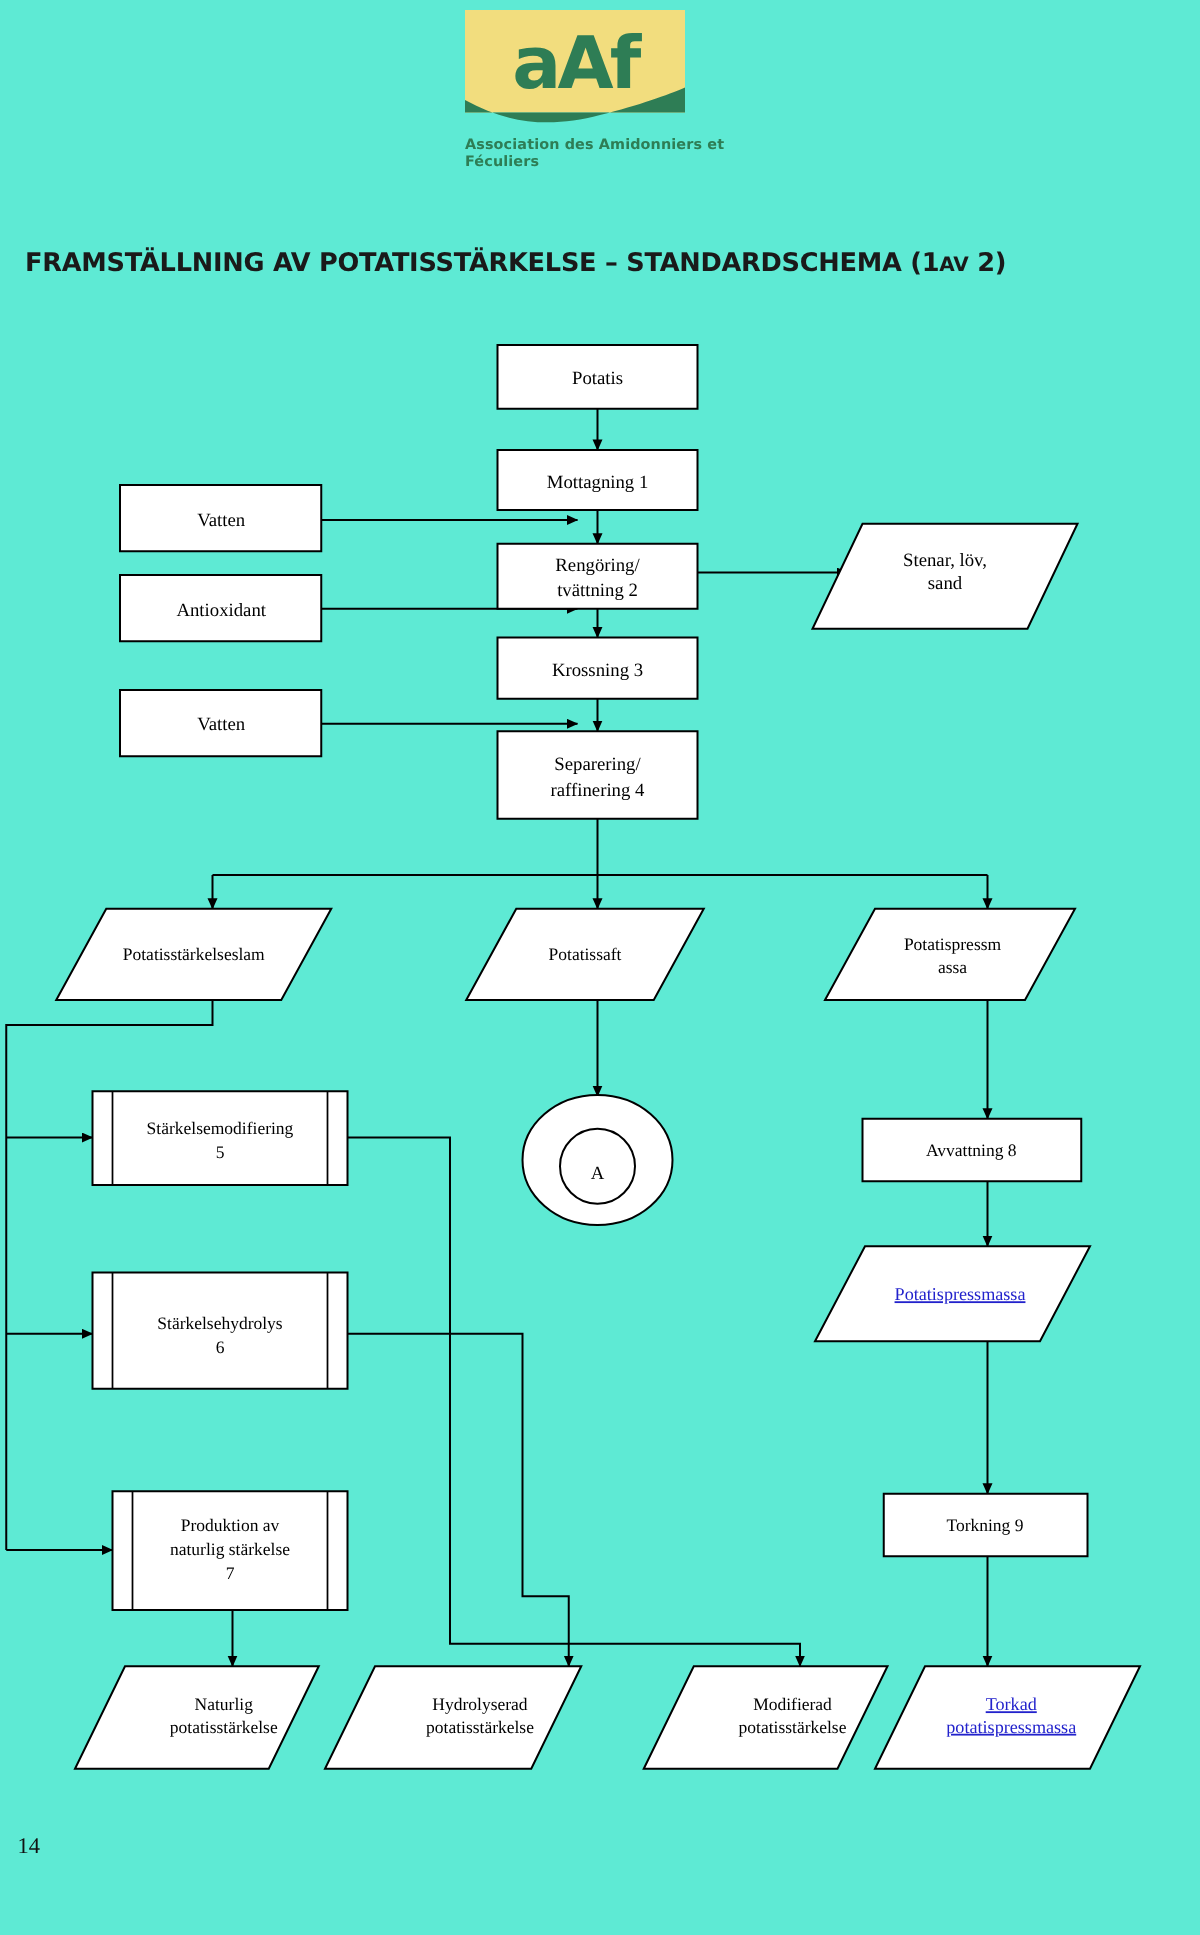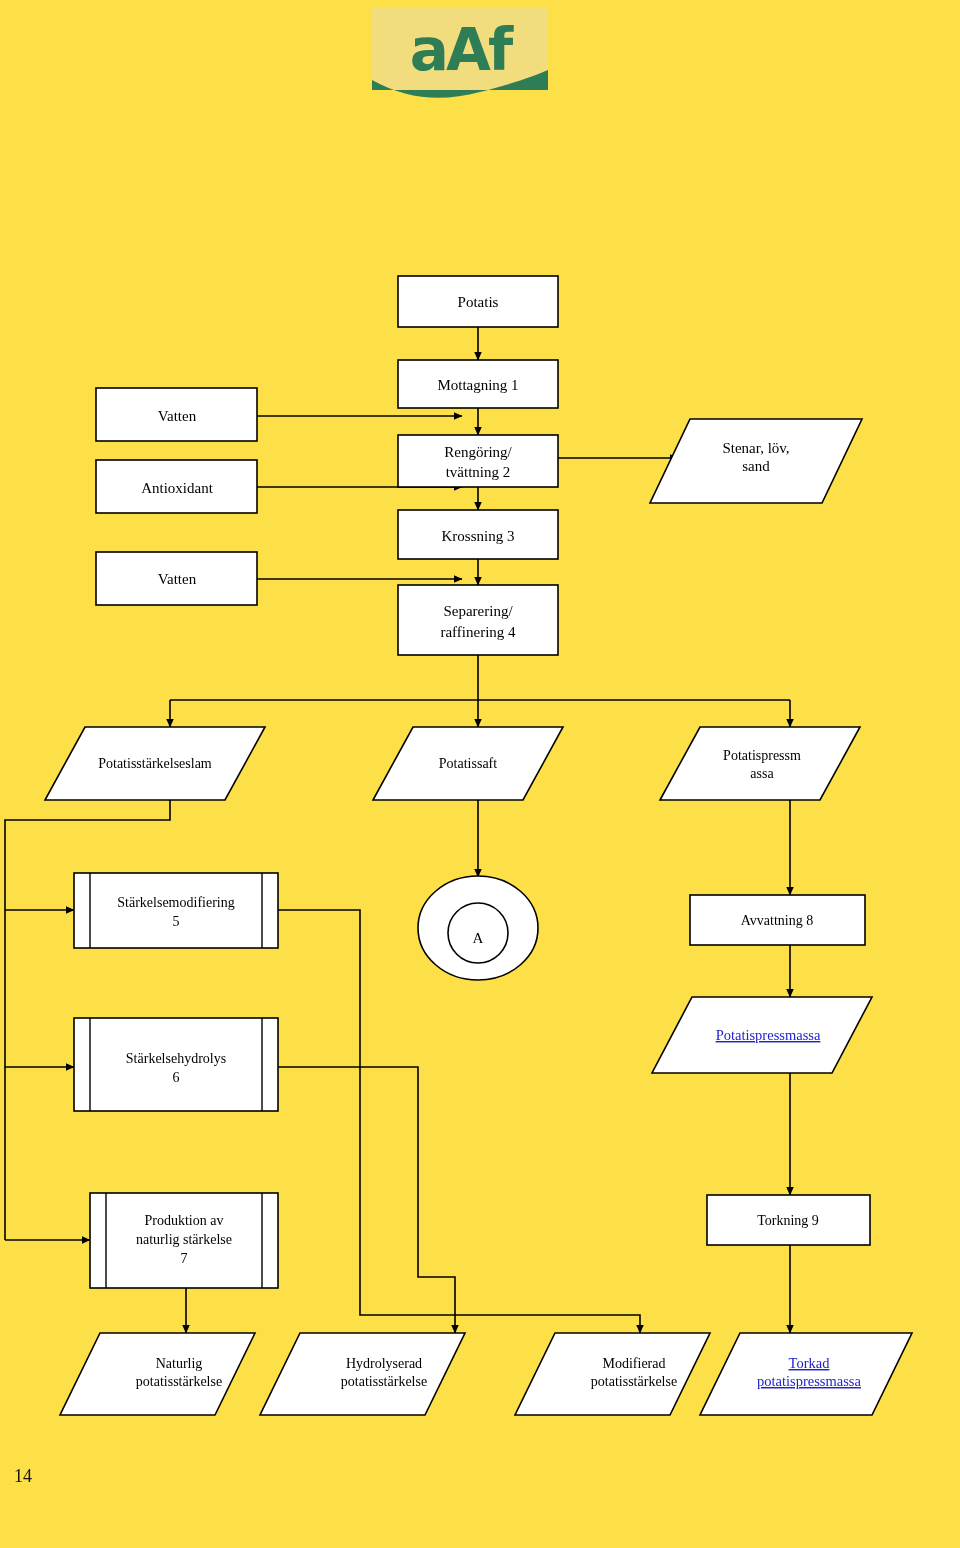--- a/index.html
+++ b/index.html
@@ -1,17 +1,17 @@
 <!DOCTYPE html>
 <html><head>
 <meta charset="utf-8">
 <style>
   html,body{margin:0;padding:0;background:#ffffff;}
   body{width:960px;height:1548px;position:relative;font-family:"Liberation Serif",serif;}
-  #page{position:relative;width:960px;height:1548px;overflow:hidden;background:#fde047;}
+  #page{position:relative;width:960px;height:1548px;overflow:hidden;background:#5eead4;}
 
   
   .logo-wrap{position:absolute;left:372px;top:8px;width:222px;height:126px;}
   .logo-cap{position:absolute;left:0;top:100px;width:222px;text-align:left;
      font-family:"DejaVu Sans",sans-serif;font-weight:bold;font-size:11.5px;color:#2e7d55;letter-spacing:0.1px;}
 
   
   .heading{position:absolute;left:20px;top:198px;width:920px;
      font-family:"DejaVu Sans",sans-serif;font-weight:bold;font-size:20.5px;color:#1a1a1a;
      letter-spacing:-0.2px;white-space:nowrap;}
@@ -40,22 +40,26 @@
 <div id="page">
 
   <div class="logo-wrap">
     <svg width="222" height="126" viewBox="0 0 222 126">
       <rect x="0" y="0" width="176" height="82" fill="#f2dd7e"></rect>
       <g fill="#2e7d55" font-family="DejaVu Sans, sans-serif" font-weight="bold">
         <text x="88" y="62" font-size="58" text-anchor="middle" letter-spacing="-3">aAf</text>
       </g>
       <path d="M0 72 C 36 92, 70 94, 108 84 C 140 76, 162 68, 176 62 L176 82 L0 82 Z" fill="#2e7d55"></path>
     </svg>
+    <div class="logo-cap">Association des Amidonniers et Féculiers</div>
   </div>
 
+  <div class="heading">
+    <span>FRAMSTÄLLNING AV POTATISSTÄRKELSE – STANDARDSCHEMA (1</span><span class="sc">AV</span> <span>2)</span>
+  </div>
 
   <svg id="flow" viewBox="0 0 960 1180">
     <defs>
       <marker id="ar" markerWidth="11" markerHeight="11" refX="8.5" refY="4" orient="auto" markerUnits="userSpaceOnUse">
         <path d="M0,0 L9,4 L0,8 z" fill="#000"></path>
       </marker>
     </defs>
 
     <g>
 

